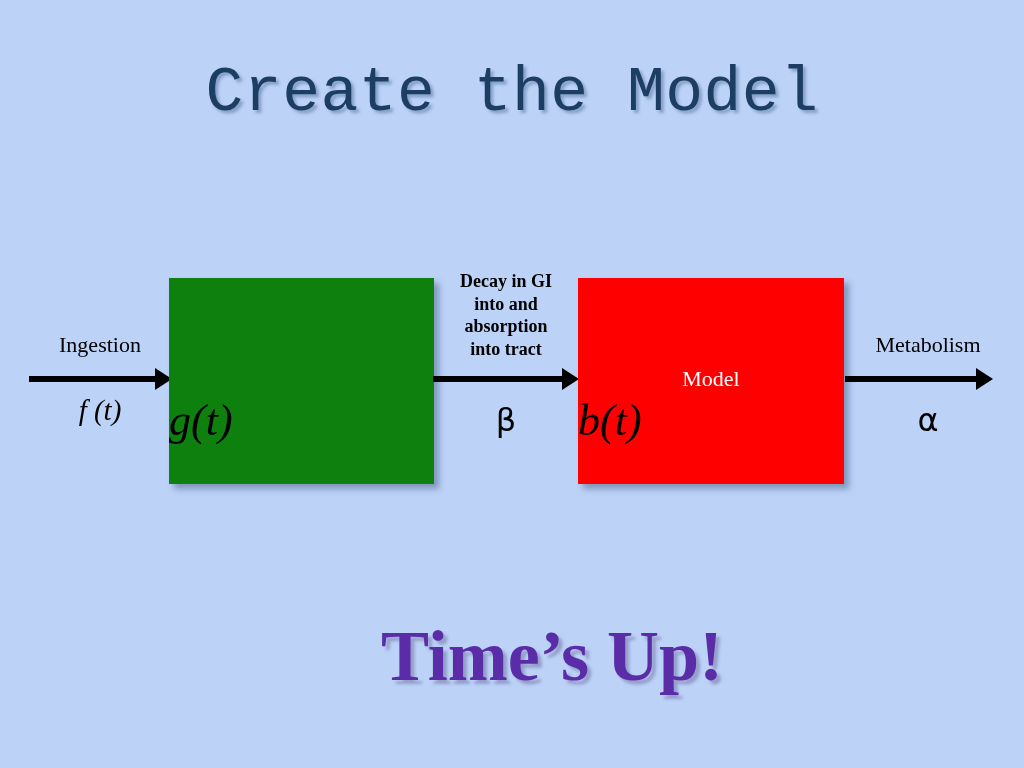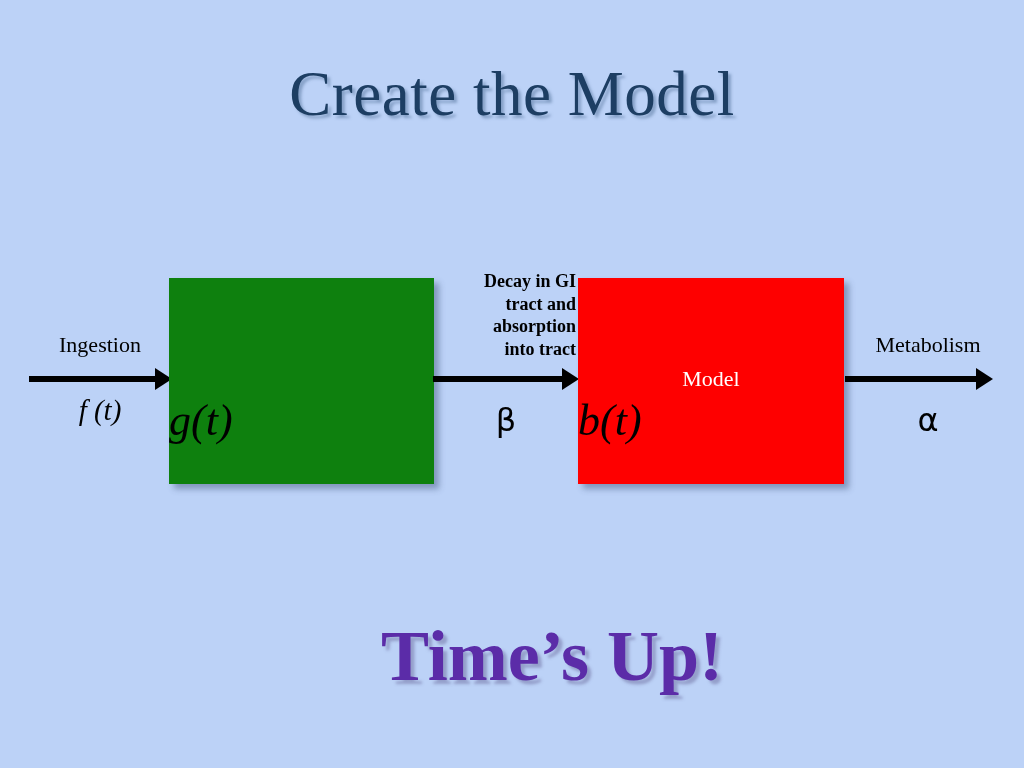--- a/index.html
+++ b/index.html
@@ -20,21 +20,21 @@
     background: #bcd2f7;
   }
 
   
   #slide-title {
     position: absolute;
     left: 0;
     top: 58px;
     width: 1024px;
     text-align: center;
-    font-family: Liberation Serif, serif;
+    font-family: Liberation Mono, monospace;
     font-size: 63px;
     font-weight: 400;
     letter-spacing: 0.5px;
     color: #1d3e63;
     text-shadow: 3px 3px 3px rgba(90,120,160,0.55);
     white-space: nowrap;
   }
 
   
   .proc-box {
@@ -139,21 +139,20 @@
   #label-ingestion { left: 10px; top: 333px; width: 180px; }
   #label-f { left: 10px; top: 396px; width: 180px; }
 
   #label-decay {
     left: 436px;
     top: 270px;
     width: 140px;
     font-weight: bold;
     font-size: 18px;
     line-height: 1.25;
-    text-align: right;
   }
   #label-beta { left: 436px; top: 404px; width: 140px; }
 
   #label-metabolism { left: 838px; top: 333px; width: 180px; }
   #label-alpha { left: 838px; top: 404px; width: 180px; }
 
   
   #bottom-headline {
     position: absolute;
     left: 0;
@@ -184,21 +183,21 @@
   </div>
 
   <div class="flow-label label-symbol math" id="label-f">f (t)</div>
 
   <div class="proc-box" id="box-gi">
     <div class="box-func">g(t)</div>
   </div>
 
   <div class="flow-label" id="label-decay">
     <div>Decay in GI</div>
-    <div>tract and</div>
+    <div>into and</div>
     <div>absorption</div>
     <div>into tract</div>
   </div>
 
   <div class="arrow" id="arrow-transfer">
     <div class="arrow-line"></div>
     <div class="arrow-head"></div>
   </div>
 
   <div class="flow-label label-symbol greek" id="label-beta">β</div>

